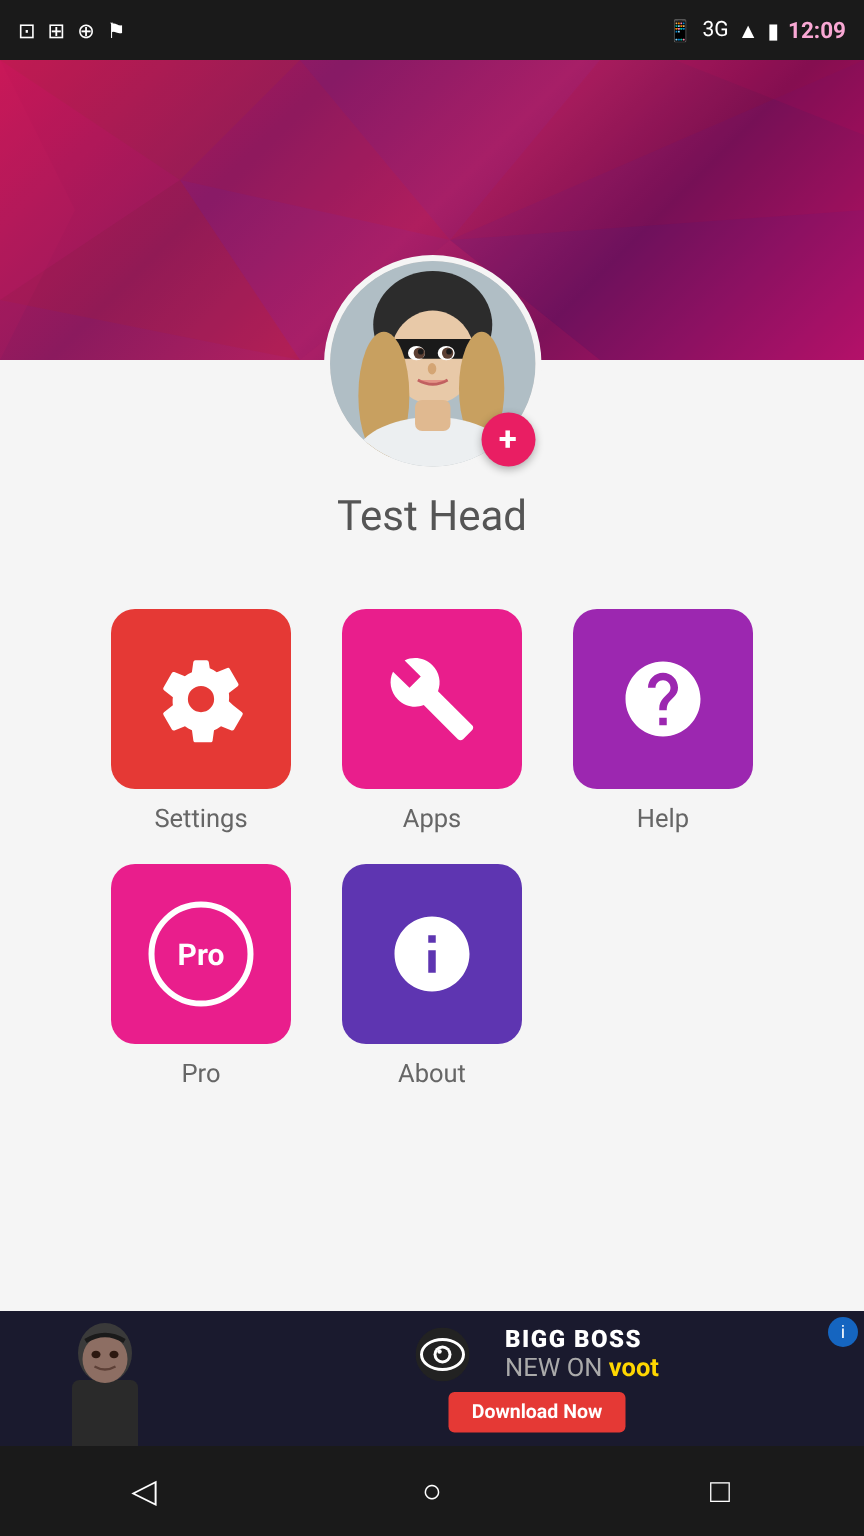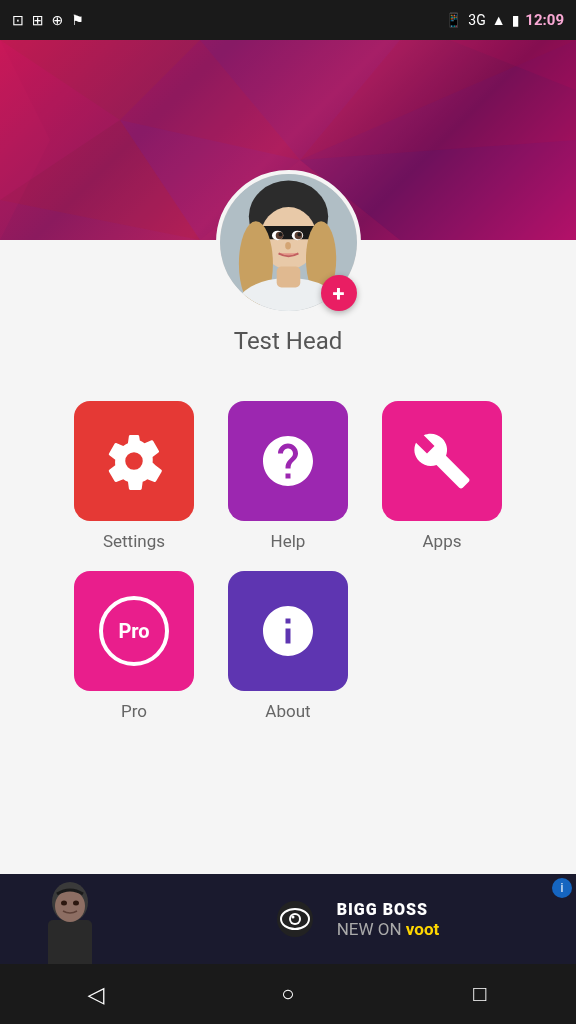--- a/index.html
+++ b/index.html
@@ -110,21 +110,21 @@
       justify-content: center;
       color: white;
       font-size: 22px;
       font-weight: bold;
       cursor: pointer;
       z-index: 6;
       box-shadow: 0 2px 6px rgba(0,0,0,0.3);
     }
 
     .profile-name {
-      font-size: 24px;
+      font-size: 28px;
       color: #555;
       margin-top: 12px;
       font-weight: 400;
     }
 
     
     .menu-grid {
       display: grid;
       grid-template-columns: 1fr 1fr 1fr;
       gap: 0;
@@ -339,35 +339,35 @@
   <div class="menu-item">
     <div class="menu-icon-box icon-settings">
       <svg viewBox="0 0 24 24">
         <path d="M12 15.5A3.5 3.5 0 018.5 12 3.5 3.5 0 0112 8.5a3.5 3.5 0 013.5 3.5 3.5 3.5 0 01-3.5 3.5m7.43-2.92c.04-.34.07-.69.07-1.08 0-.39-.03-.73-.07-1.08l2.37-1.84a.56.56 0 00.13-.73l-2.24-3.88a.56.56 0 00-.68-.24l-2.8 1.12a8.2 8.2 0 00-1.87-1.08L14.07 2.1a.56.56 0 00-.55-.46H10.5a.56.56 0 00-.55.46L9.57 4.87a8.1 8.1 0 00-1.87 1.08L4.9 4.83a.56.56 0 00-.68.24L2 8.95a.56.56 0 00.13.73l2.37 1.84c-.04.35-.07.7-.07 1.08 0 .38.03.73.07 1.08L2.13 15.52a.56.56 0 00-.13.73l2.24 3.88c.14.24.43.33.68.24l2.8-1.12c.58.42 1.2.77 1.87 1.08l.38 2.77c.07.28.3.46.55.46h4.02c.25 0 .48-.18.55-.46l.38-2.77a8.1 8.1 0 001.87-1.08l2.8 1.12c.25.09.54 0 .68-.24l2.24-3.88a.56.56 0 00-.13-.73l-2.37-1.84z"></path>
       </svg>
     </div>
     <span class="menu-label">Settings</span>
   </div>
 
   <div class="menu-item">
+    <div class="menu-icon-box icon-apps">
+      <svg viewBox="0 0 24 24">
+        <path d="M22.7 19l-9.1-9.1c.9-2.3.4-5-1.5-6.9-2-2-5-2.4-7.4-1.3L9 6 6 9 1.6 4.7C.4 7.1.9 10.1 2.9 12.1c1.9 1.9 4.6 2.4 6.9 1.5l9.1 9.1c.4.4 1 .4 1.4 0l2.3-2.3c.5-.4.5-1.1.1-1.4z"></path>
+      </svg>
+    </div>
+    <span class="menu-label">Apps</span>
+  </div>
+
+  <div class="menu-item">
     <div class="menu-icon-box icon-help">
       <svg viewBox="0 0 24 24">
         <path d="M12 2C6.48 2 2 6.48 2 12s4.48 10 10 10 10-4.48 10-10S17.52 2 12 2zm1 17h-2v-2h2v2zm2.07-7.75l-.9.92C13.45 12.9 13 13.5 13 15h-2v-.5c0-1.1.45-2.1 1.17-2.83l1.24-1.26c.37-.36.59-.86.59-1.41 0-1.1-.9-2-2-2s-2 .9-2 2H8c0-2.21 1.79-4 4-4s4 1.79 4 4c0 .88-.36 1.68-.93 2.25z"></path>
       </svg>
     </div>
     <span class="menu-label">Help</span>
-  </div>
-
-  <div class="menu-item">
-    <div class="menu-icon-box icon-apps">
-      <svg viewBox="0 0 24 24">
-        <path d="M22.7 19l-9.1-9.1c.9-2.3.4-5-1.5-6.9-2-2-5-2.4-7.4-1.3L9 6 6 9 1.6 4.7C.4 7.1.9 10.1 2.9 12.1c1.9 1.9 4.6 2.4 6.9 1.5l9.1 9.1c.4.4 1 .4 1.4 0l2.3-2.3c.5-.4.5-1.1.1-1.4z"></path>
-      </svg>
-    </div>
-    <span class="menu-label">Apps</span>
   </div>
 
   <div class="menu-item">
     <div class="menu-icon-box icon-pro">
       <div class="pro-circle">
         <span>Pro</span>
       </div>
     </div>
     <span class="menu-label">Pro</span>
   </div>
@@ -411,20 +411,21 @@
         <circle cx="16" cy="16" r="1.5" fill="white"></circle>
       </svg>
       <div>
         <div style="color:white;font-size:16px;font-weight:900;letter-spacing:1px;">BIGG BOSS</div>
         <div style="color:#aaa;font-size:17px;">
           <span>NEW ON</span>
           <span style="color:#FFD700;font-weight:bold;">voot</span>
         </div>
       </div>
     </div>
+    <div class="download-btn">Download Now</div>
   </div>
   <div class="ad-info-icon">i</div>
 </div>
 
 <div class="bottom-nav">
   <div class="nav-btn">◁</div>
   <div class="nav-btn">○</div>
   <div class="nav-btn">□</div>
 </div>
 

